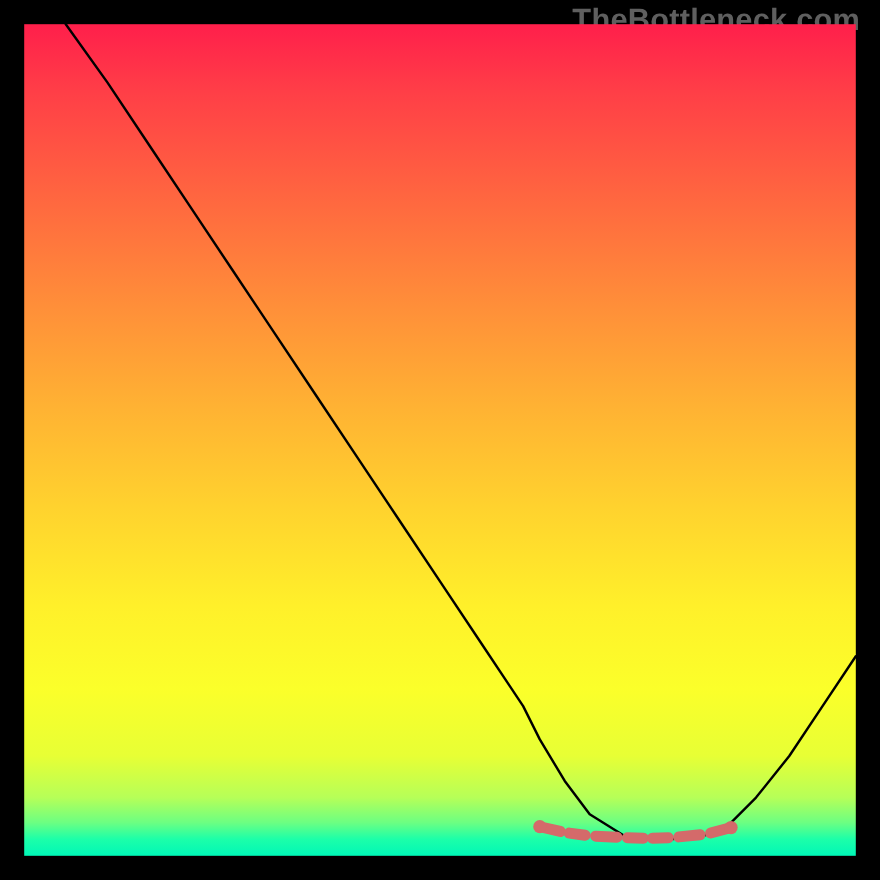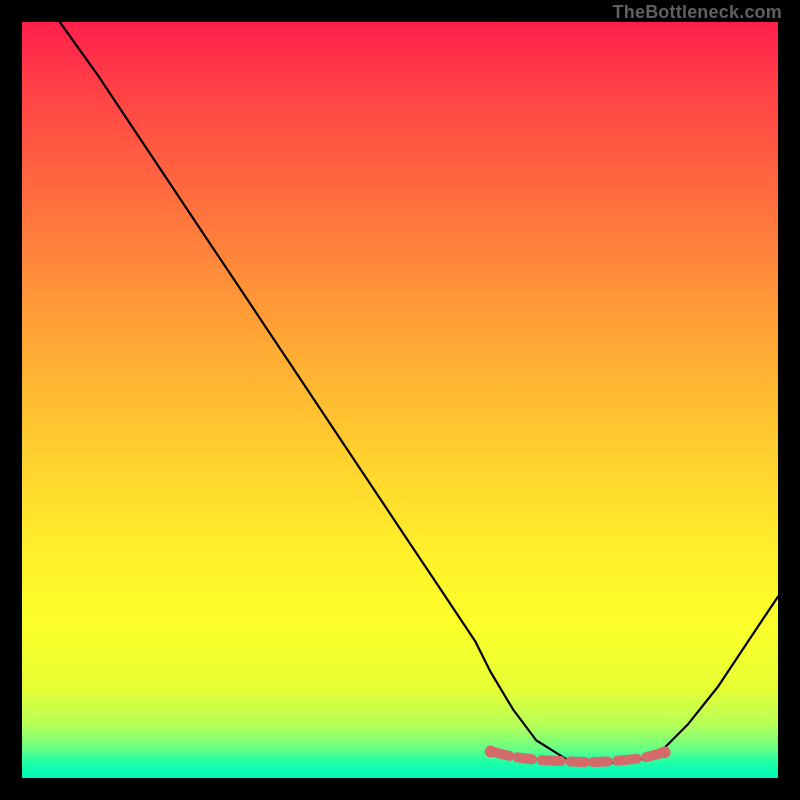--- a/index.html
+++ b/index.html
@@ -8,21 +8,21 @@
     position: relative;
     width: 800px;
     height: 800px;
     background: #000;
   }
   .watermark {
     position: absolute;
     top: 2px;
     right: 18px;
     font-family: Arial, Helvetica, sans-serif;
-    font-size: 18px;
+    font-size: 28px;
     font-weight: 600;
     color: #5f5f5f;
     letter-spacing: 0.2px;
     margin-left: 38px;
   }
   .plot-area {
     position: absolute;
     left: 22px;
     top: 22px;
     width: 756px;

